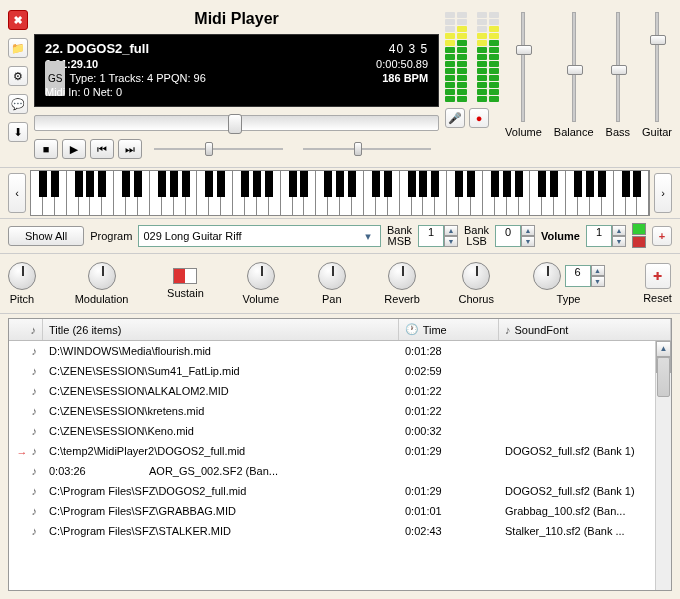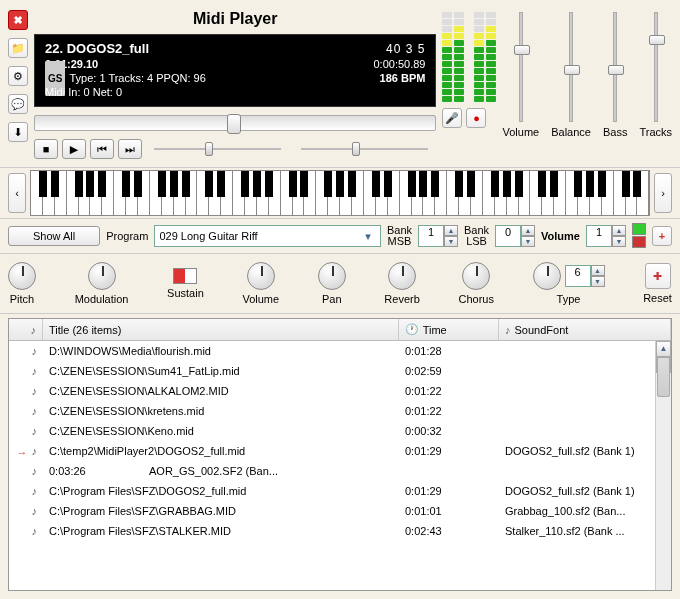--- a/index.html
+++ b/index.html
@@ -8,21 +8,21 @@
 .top-section { display: flex; padding: 8px; gap: 6px; }
 .left-icons { display: flex; flex-direction: column; gap: 8px; padding-top: 2px; }
 .icon-btn { width: 20px; height: 20px; background: linear-gradient(#fff,#eee); border: 1px solid #aaa; border-radius: 3px; display: flex; align-items: center; justify-content: center; cursor: pointer; }
 .icon-close { background: #d33; color: #fff; font-weight: bold; border-color: #a00; }
 .main-display { flex: 1; display: flex; flex-direction: column; gap: 4px; }
 .title-bar { font-size: 16px; font-weight: bold; text-align: center; padding: 2px 0; }
 .lcd { background: #000; color: #fff; border: 1px solid #333; padding: 6px 10px; font-family: Arial; }
 .lcd-row { display: flex; justify-content: space-between; align-items: center; margin-bottom: 2px; font-size: 12px; }
 .lcd-title { font-size: 13px; font-weight: bold; }
 .lcd-counter { font-size: 12px; letter-spacing: 1px; }
-.gs-badge { background: #ccc; color: #000; padding: 12px 3px; font-size: 10px; font-weight: bold; border-radius: 2px; margin-right: 4px; }
+.gs-badge { background: #ccc; color: #000; padding: 12px 3px; font-size: 10px; font-weight: normal; border-radius: 2px; margin-right: 4px; }
 .progress-track { height: 16px; background: linear-gradient(#ddd,#fff); border: 1px solid #aaa; border-radius: 2px; position: relative; margin: 4px 0; }
 .progress-thumb { position: absolute; top: -2px; width: 14px; height: 20px; background: linear-gradient(#fff,#ddd); border: 1px solid #888; border-radius: 3px; }
 .transport { display: flex; gap: 4px; align-items: center; }
 .t-btn { width: 24px; height: 20px; background: linear-gradient(#fff,#e5e5e5); border: 1px solid #999; border-radius: 3px; display: flex; align-items: center; justify-content: center; cursor: pointer; }
 .mini-slider { flex: 1; height: 10px; position: relative; margin: 0 8px; }
 .mini-slider::before { content: ''; position: absolute; top: 4px; left: 0; right: 0; height: 2px; background: #bbb; }
 .mini-thumb { position: absolute; top: -2px; left: 40%; width: 8px; height: 14px; background: linear-gradient(#fff,#ccc); border: 1px solid #888; border-radius: 2px; }
 .meters-sliders { display: flex; gap: 6px; align-items: flex-start; padding-top: 4px; }
 .vu-meters { display: flex; gap: 2px; }
 .vu-col { display: flex; flex-direction: column-reverse; gap: 1px; }
@@ -38,21 +38,21 @@
 .rec-btn { width: 20px; height: 20px; }
 .piano-section { display: flex; align-items: center; padding: 2px 8px; gap: 4px; border-top: 1px solid #ccc; }
 .arrow-btn { width: 18px; height: 40px; background: linear-gradient(#fff,#eee); border: 1px solid #aaa; border-radius: 3px; display: flex; align-items: center; justify-content: center; cursor: pointer; }
 .piano { flex: 1; height: 46px; background: #fff; border: 1px solid #888; position: relative; overflow: hidden; }
 .white-keys { display: flex; height: 100%; }
 .wk { flex: 1; border-right: 1px solid #888; background: #fff; }
 .black-keys { position: absolute; top: 0; left: 0; right: 0; height: 60%; display: flex; }
 .bk-slot { flex: 1; position: relative; }
 .bk { position: absolute; right: -4px; width: 8px; height: 100%; background: #000; }
 .program-row { display: flex; align-items: center; gap: 6px; padding: 4px 8px; border-top: 1px solid #ccc; border-bottom: 1px solid #ccc; }
-.btn3d { padding: 3px 24px; background: linear-gradient(#fff,#e8e8e8); border: 1px solid #999; border-radius: 3px; cursor: pointer; }
+.btn3d { padding: 3px 16px; background: linear-gradient(#fff,#e8e8e8); border: 1px solid #999; border-radius: 3px; cursor: pointer; }
 .combo { display: flex; align-items: center; background: #fff; border: 1px solid #7a9; padding: 2px 4px; height: 22px; justify-content: center; }
 .combo-text { flex: 1; }
 .combo-arrow { width: 16px; text-align: center; color: #468; }
 .spin { display: flex; }
 .spin-input { width: 26px; height: 22px; border: 1px solid #7a9; background: #fff; text-align: center; }
 .spin-btns { display: flex; flex-direction: column; }
 .spin-btns div { width: 14px; height: 11px; background: linear-gradient(#fff,#ddd); border: 1px solid #999; font-size: 7px; text-align: center; line-height: 9px; color: #468; cursor: pointer; }
 .lbl { font-size: 11px; }
 .lbl-bold { font-weight: bold; }
 .tiny-btn { width: 14px; height: 12px; border: 1px solid #888; margin-bottom: 1px; cursor: pointer; }
@@ -213,21 +213,21 @@
         <div class="v-slider">
             <div class="v-track">
               <div class="v-thumb" style="top:48%"></div>
             </div>
             <div class="v-label">Bass</div>
           </div>
         <div class="v-slider">
             <div class="v-track">
               <div class="v-thumb" style="top:20%"></div>
             </div>
-            <div class="v-label">Tracks</div>
+            <div class="v-label">Guitar</div>
           </div>
       </div>
     </div>
   </div>
 
   <div class="piano-section">
     <div class="arrow-btn">‹</div>
     <div class="piano">
       <div class="white-keys" id="white-keys">
           <div class="wk"></div>

